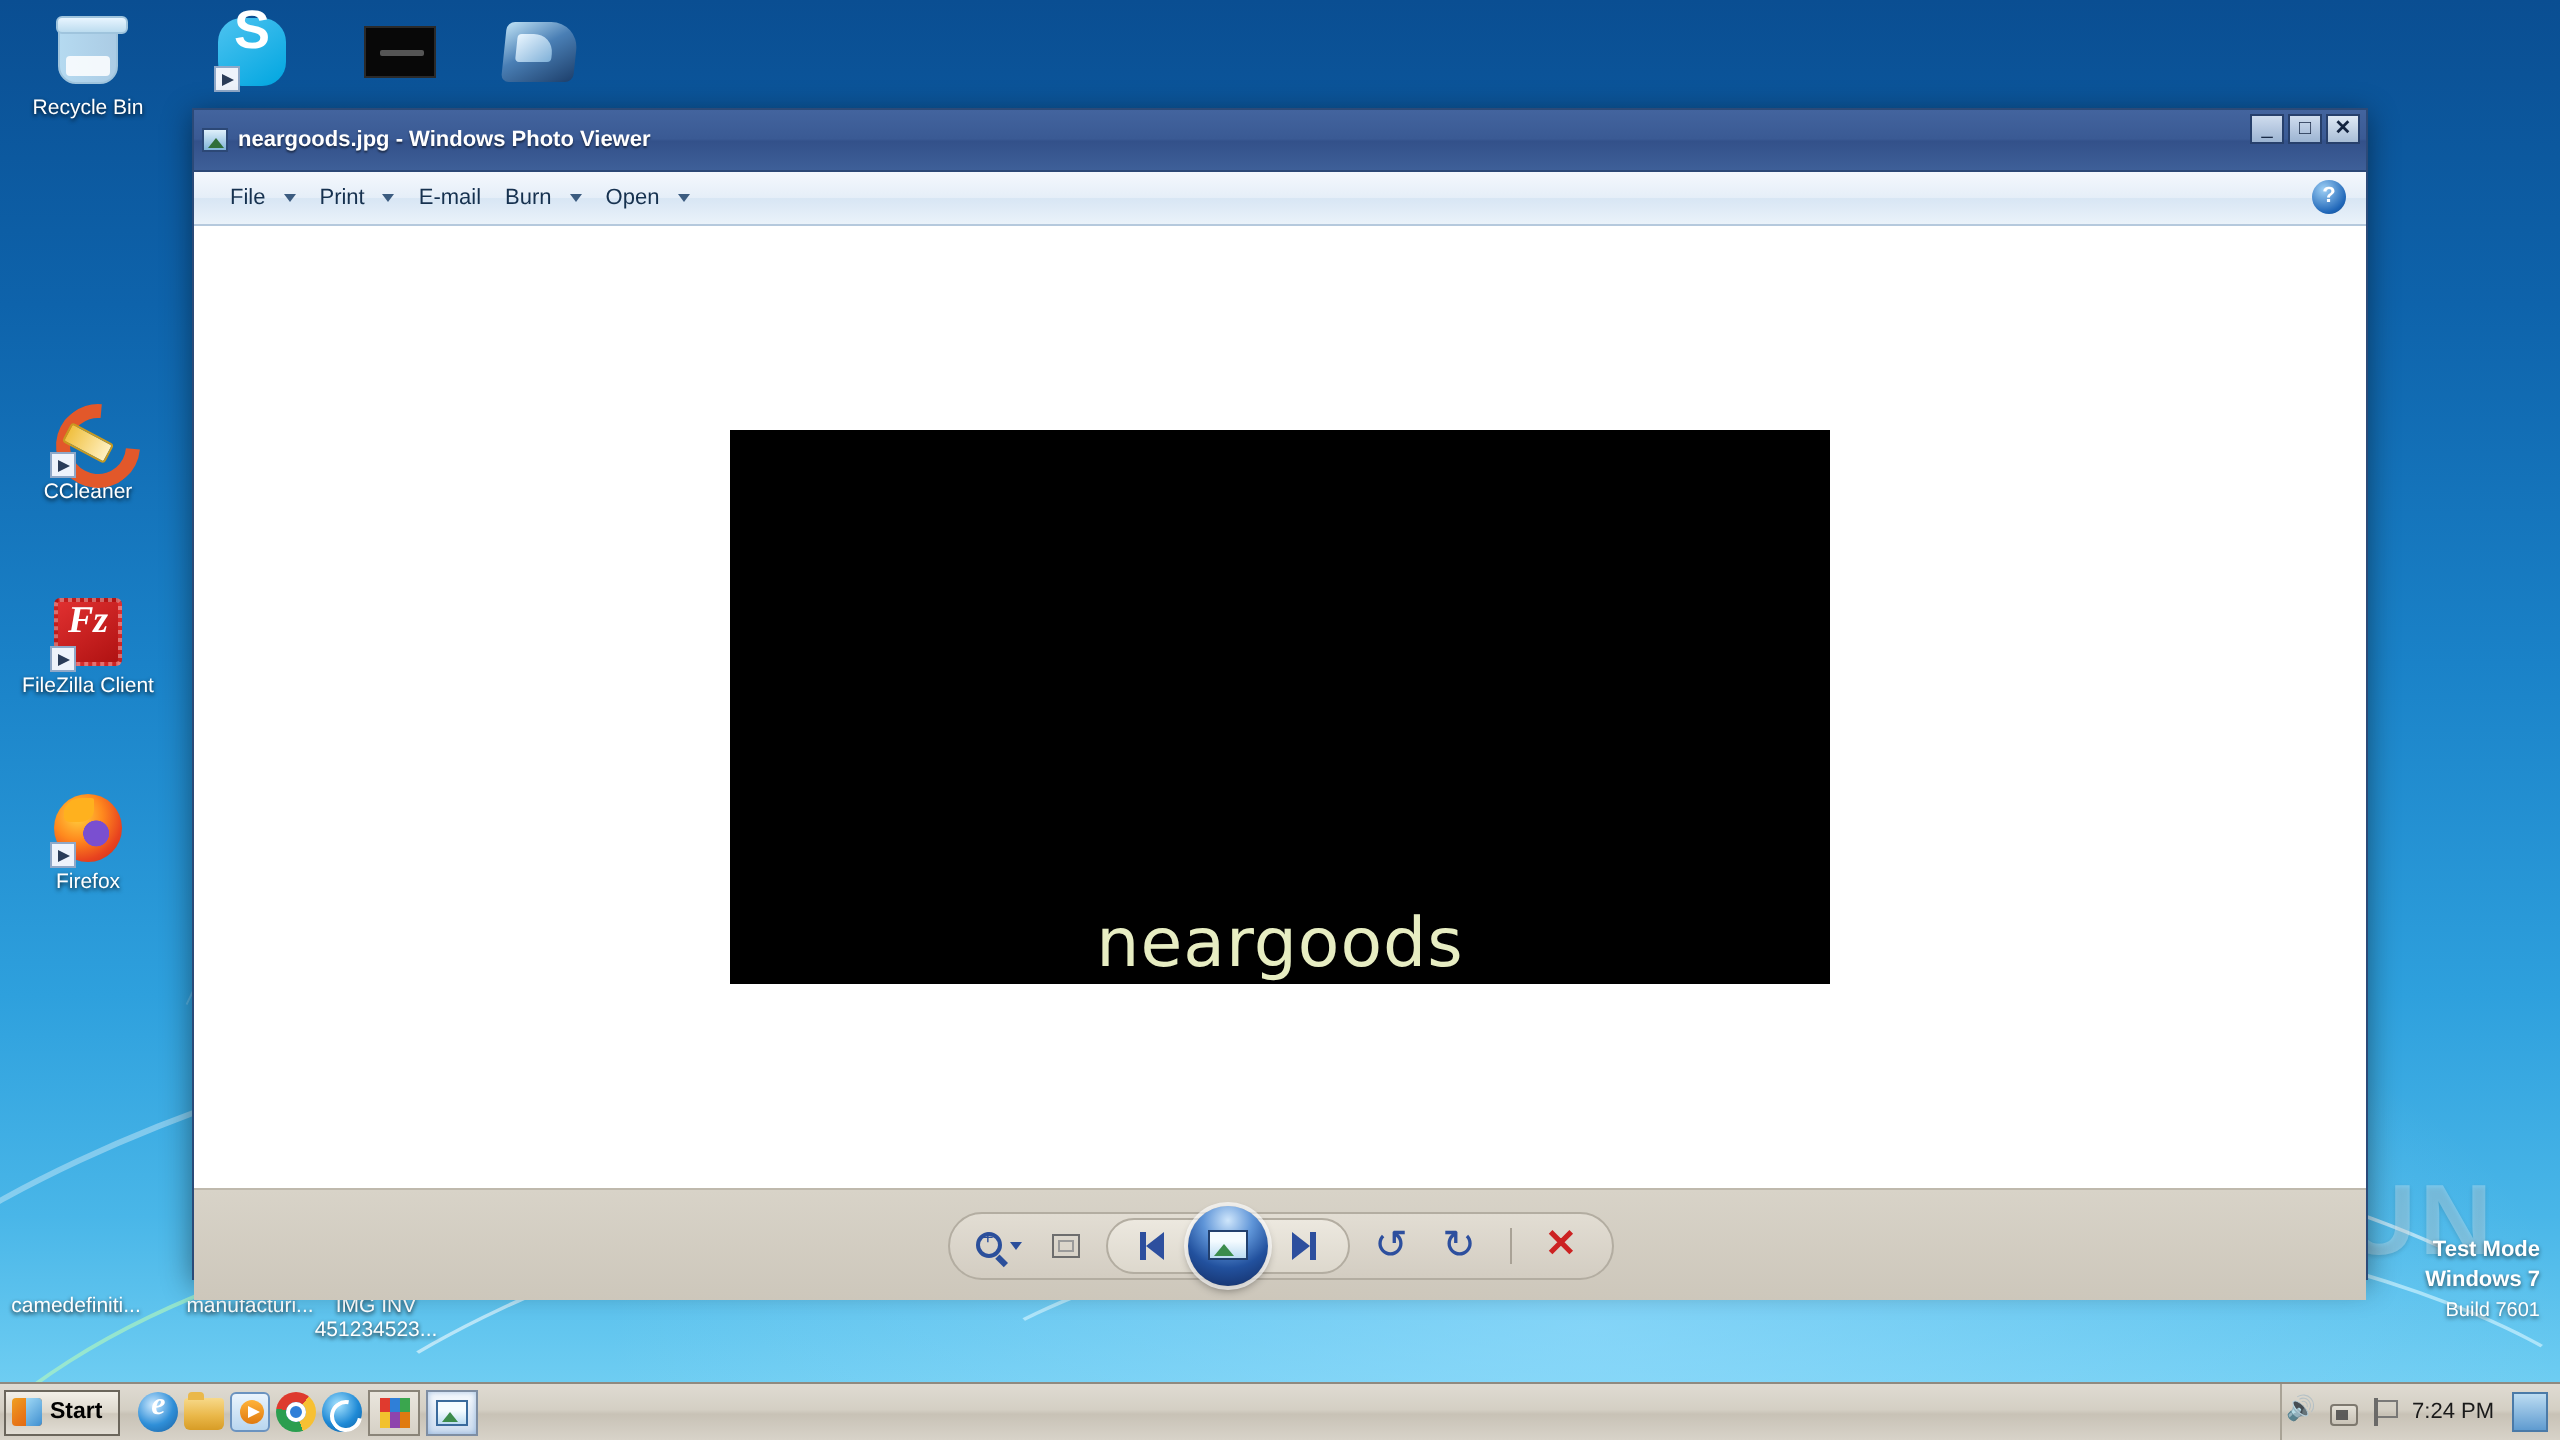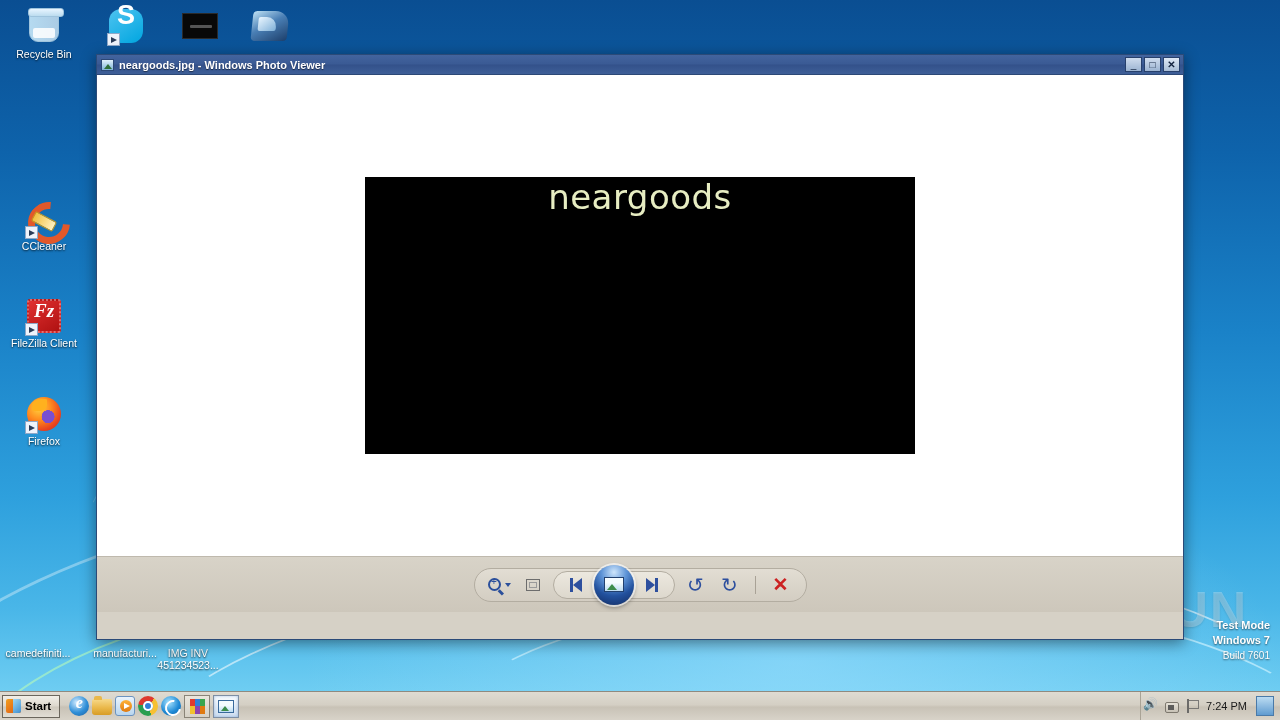--- a/index.html
+++ b/index.html
@@ -163,21 +163,21 @@
   }
 
   
   #viewer {
     position:absolute; left:96px; top:54px; width:1088px; height:586px;
     border:1px solid #2b4a78;
     box-shadow:0 3px 14px rgba(0,0,0,0.45);
     background:#d6d1c6;
   }
   #titlebar {
-    height:20px; position:relative;
+    height:31px; position:relative;
     background:linear-gradient(to bottom,#43649e 0%,#3a5a94 48%,#33518a 52%,#3e5f98 100%);
     border-bottom:1px solid #2c4876;
     display:flex; align-items:center;
   }
   #titlebar .ticon {
     width:13px; height:12px; margin:0 5px 0 4px;
     background:linear-gradient(to bottom,#dff0fb,#7fb4d8);
     border:1px solid #2c4876; position:relative; flex:none;
   }
   #titlebar .ticon:after {
@@ -219,21 +219,21 @@
     border-radius:50%;
     background:radial-gradient(circle at 35% 28%,#9fd0f5,#1f66b8 70%,#13447f 100%);
     color:#fff; font-size:11px; font-weight:bold; text-align:center; line-height:17px;
   }
   #canvas {
     height:481px; background:#ffffff;
     display:flex; align-items:center; justify-content:center;
   }
   #photo {
     width:550px; height:277px; background:#000000;
-    display:flex; align-items:flex-start; justify-content:center;
+    display:flex; align-items:flex-end; justify-content:center;
   }
   #photo-text {
     color:#e7edc2; font-size:34px; letter-spacing:0.5px;
     font-family:"DejaVu Sans", sans-serif;
   }
   #bottombar {
     height:56px; background:linear-gradient(to bottom,#d8d3c8,#cdc7bb);
     border-top:1px solid #bfb9ad;
     display:flex; align-items:center; justify-content:center;
   }
@@ -564,20 +564,42 @@
   <div id="titlebar">
     <span class="ticon"></span>
     <span id="title-text">neargoods.jpg - Windows Photo Viewer</span>
     <div class="wbtns">
       <div class="wbtn">_</div>
       <div class="wbtn">□</div>
       <div class="wbtn close">✕</div>
     </div>
   </div>
 
+  <div id="menubar">
+    <div class="menu-item">
+      <span>File</span>
+      <span class="menu-caret"></span>
+    </div>
+    <div class="menu-item">
+      <span>Print</span>
+      <span class="menu-caret"></span>
+    </div>
+    <div class="menu-item">
+      <span>E-mail</span>
+    </div>
+    <div class="menu-item">
+      <span>Burn</span>
+      <span class="menu-caret"></span>
+    </div>
+    <div class="menu-item">
+      <span>Open</span>
+      <span class="menu-caret"></span>
+    </div>
+    <div id="help-btn">?</div>
+  </div>
 
   <div id="canvas">
     <div id="photo">
       <span id="photo-text">neargoods</span>
     </div>
   </div>
 
   <div id="bottombar">
     <div id="toolbar-pill">
 

